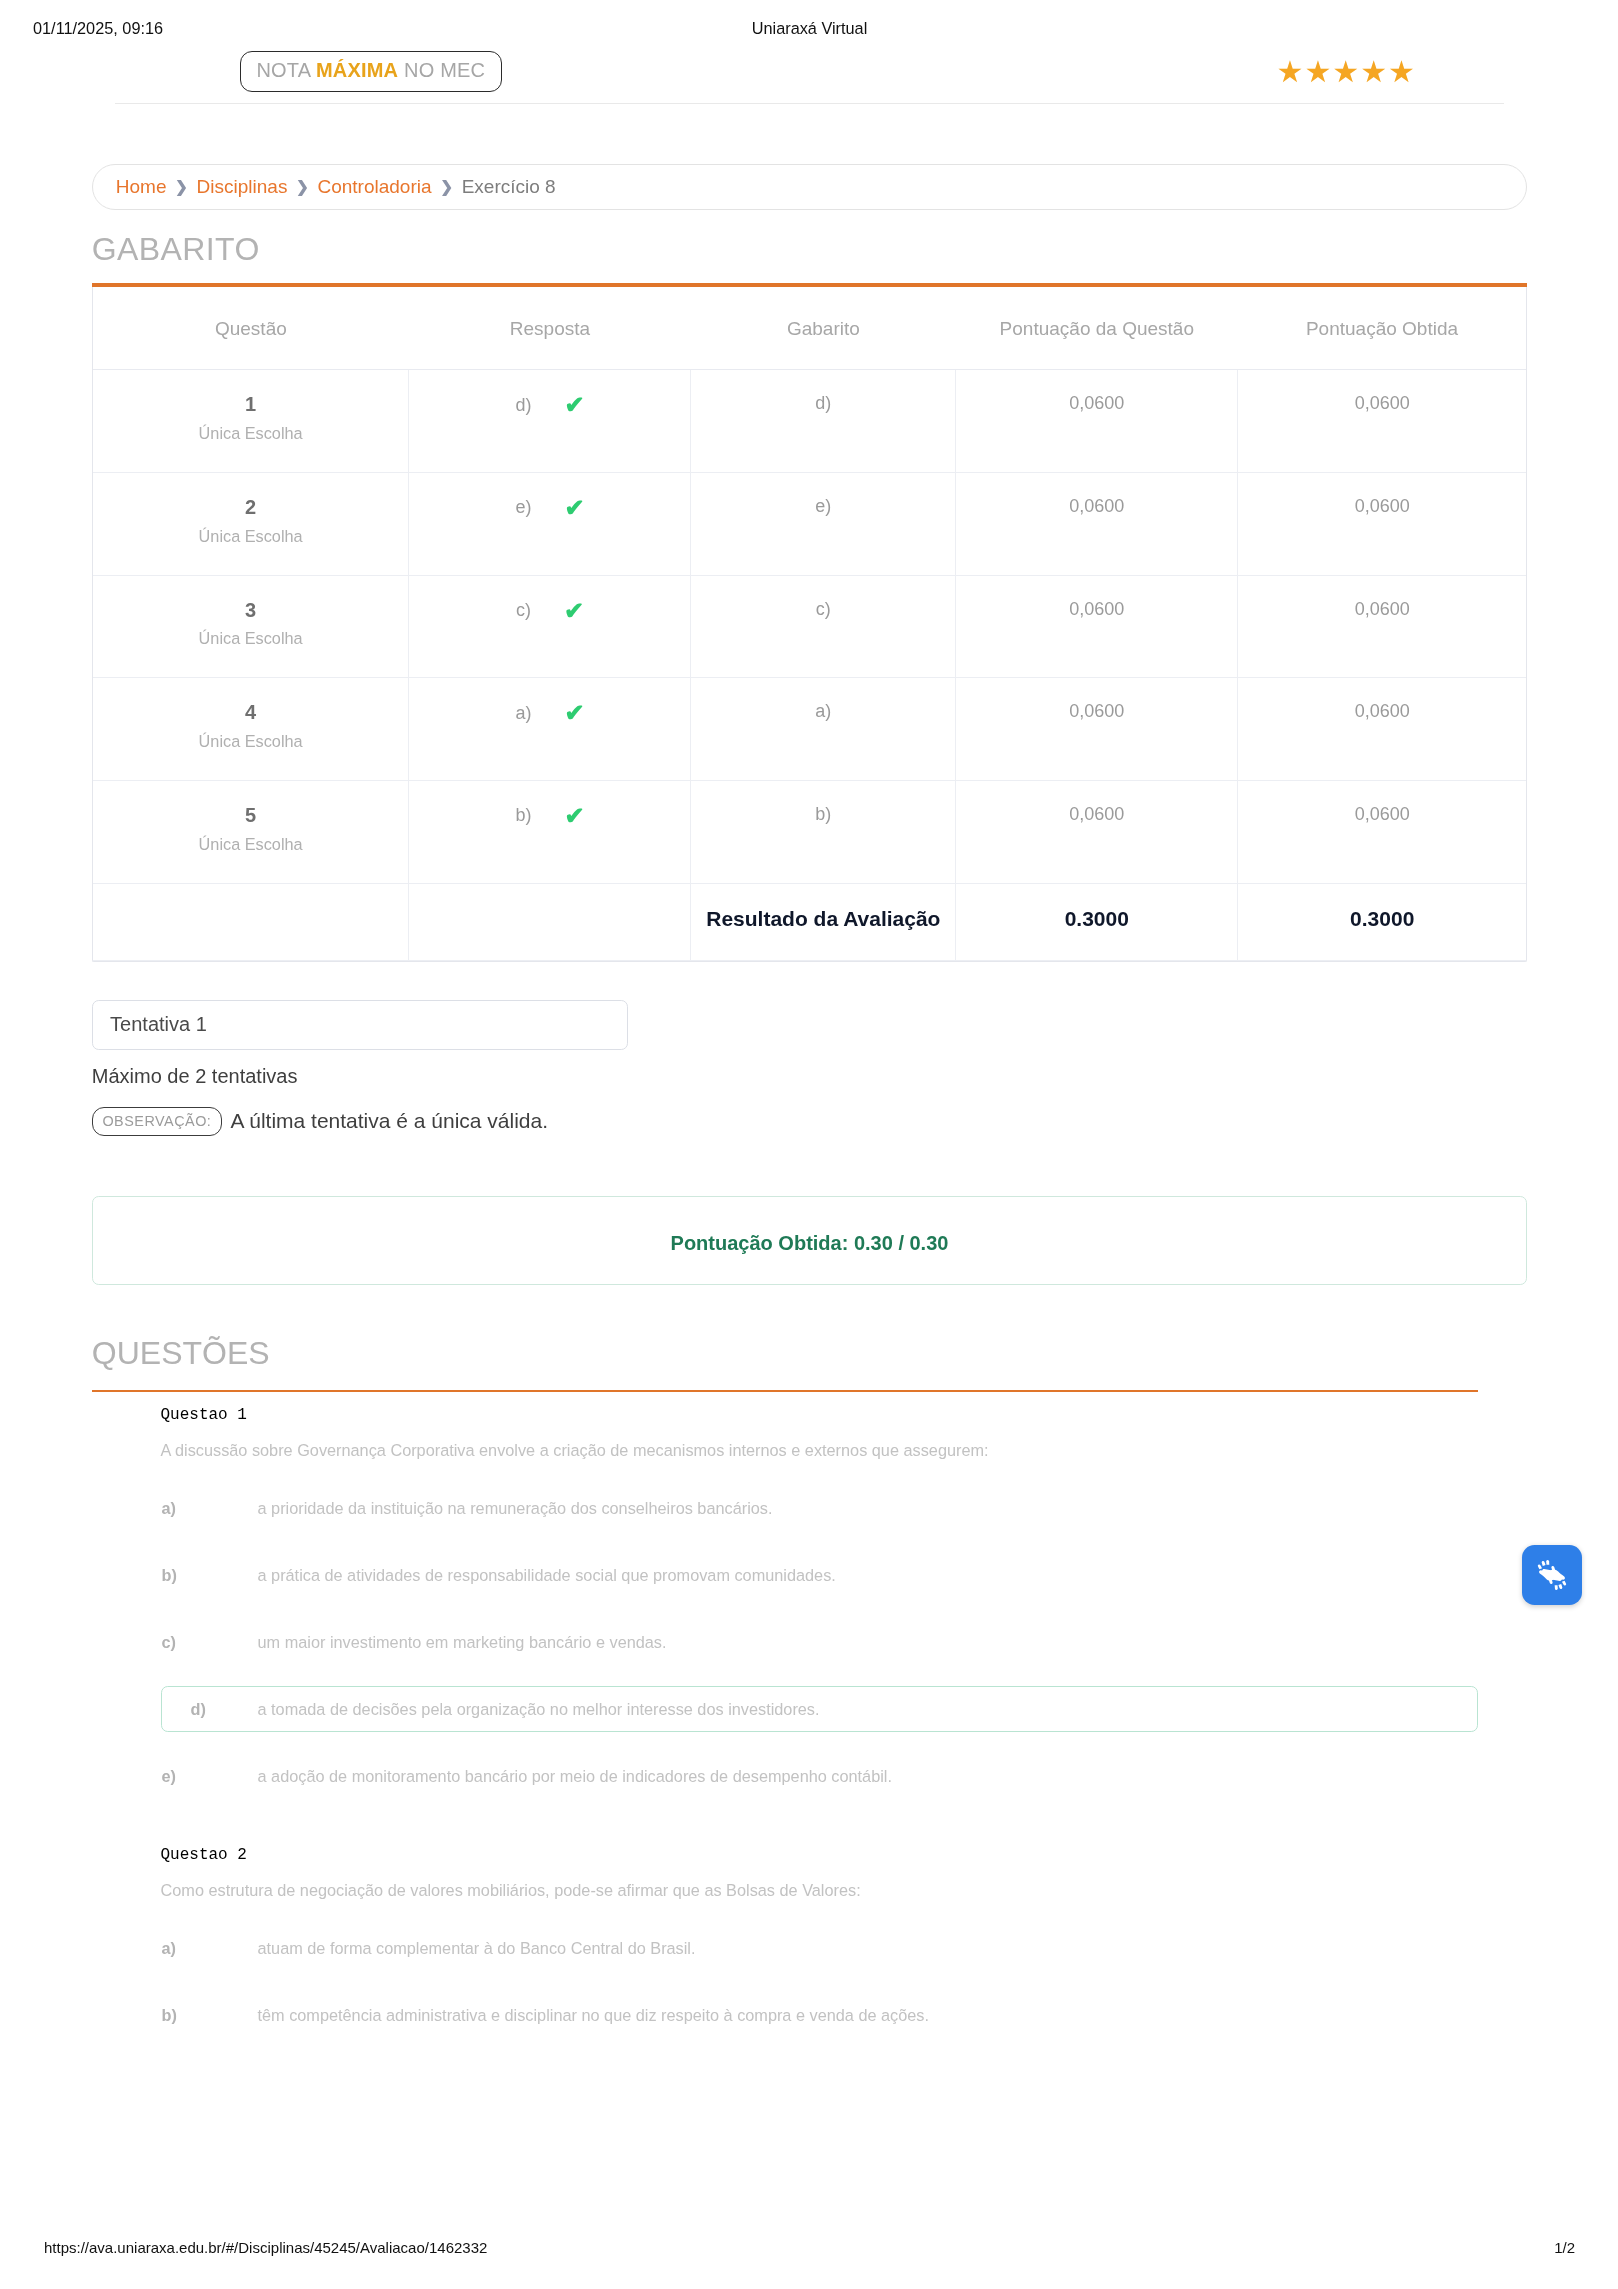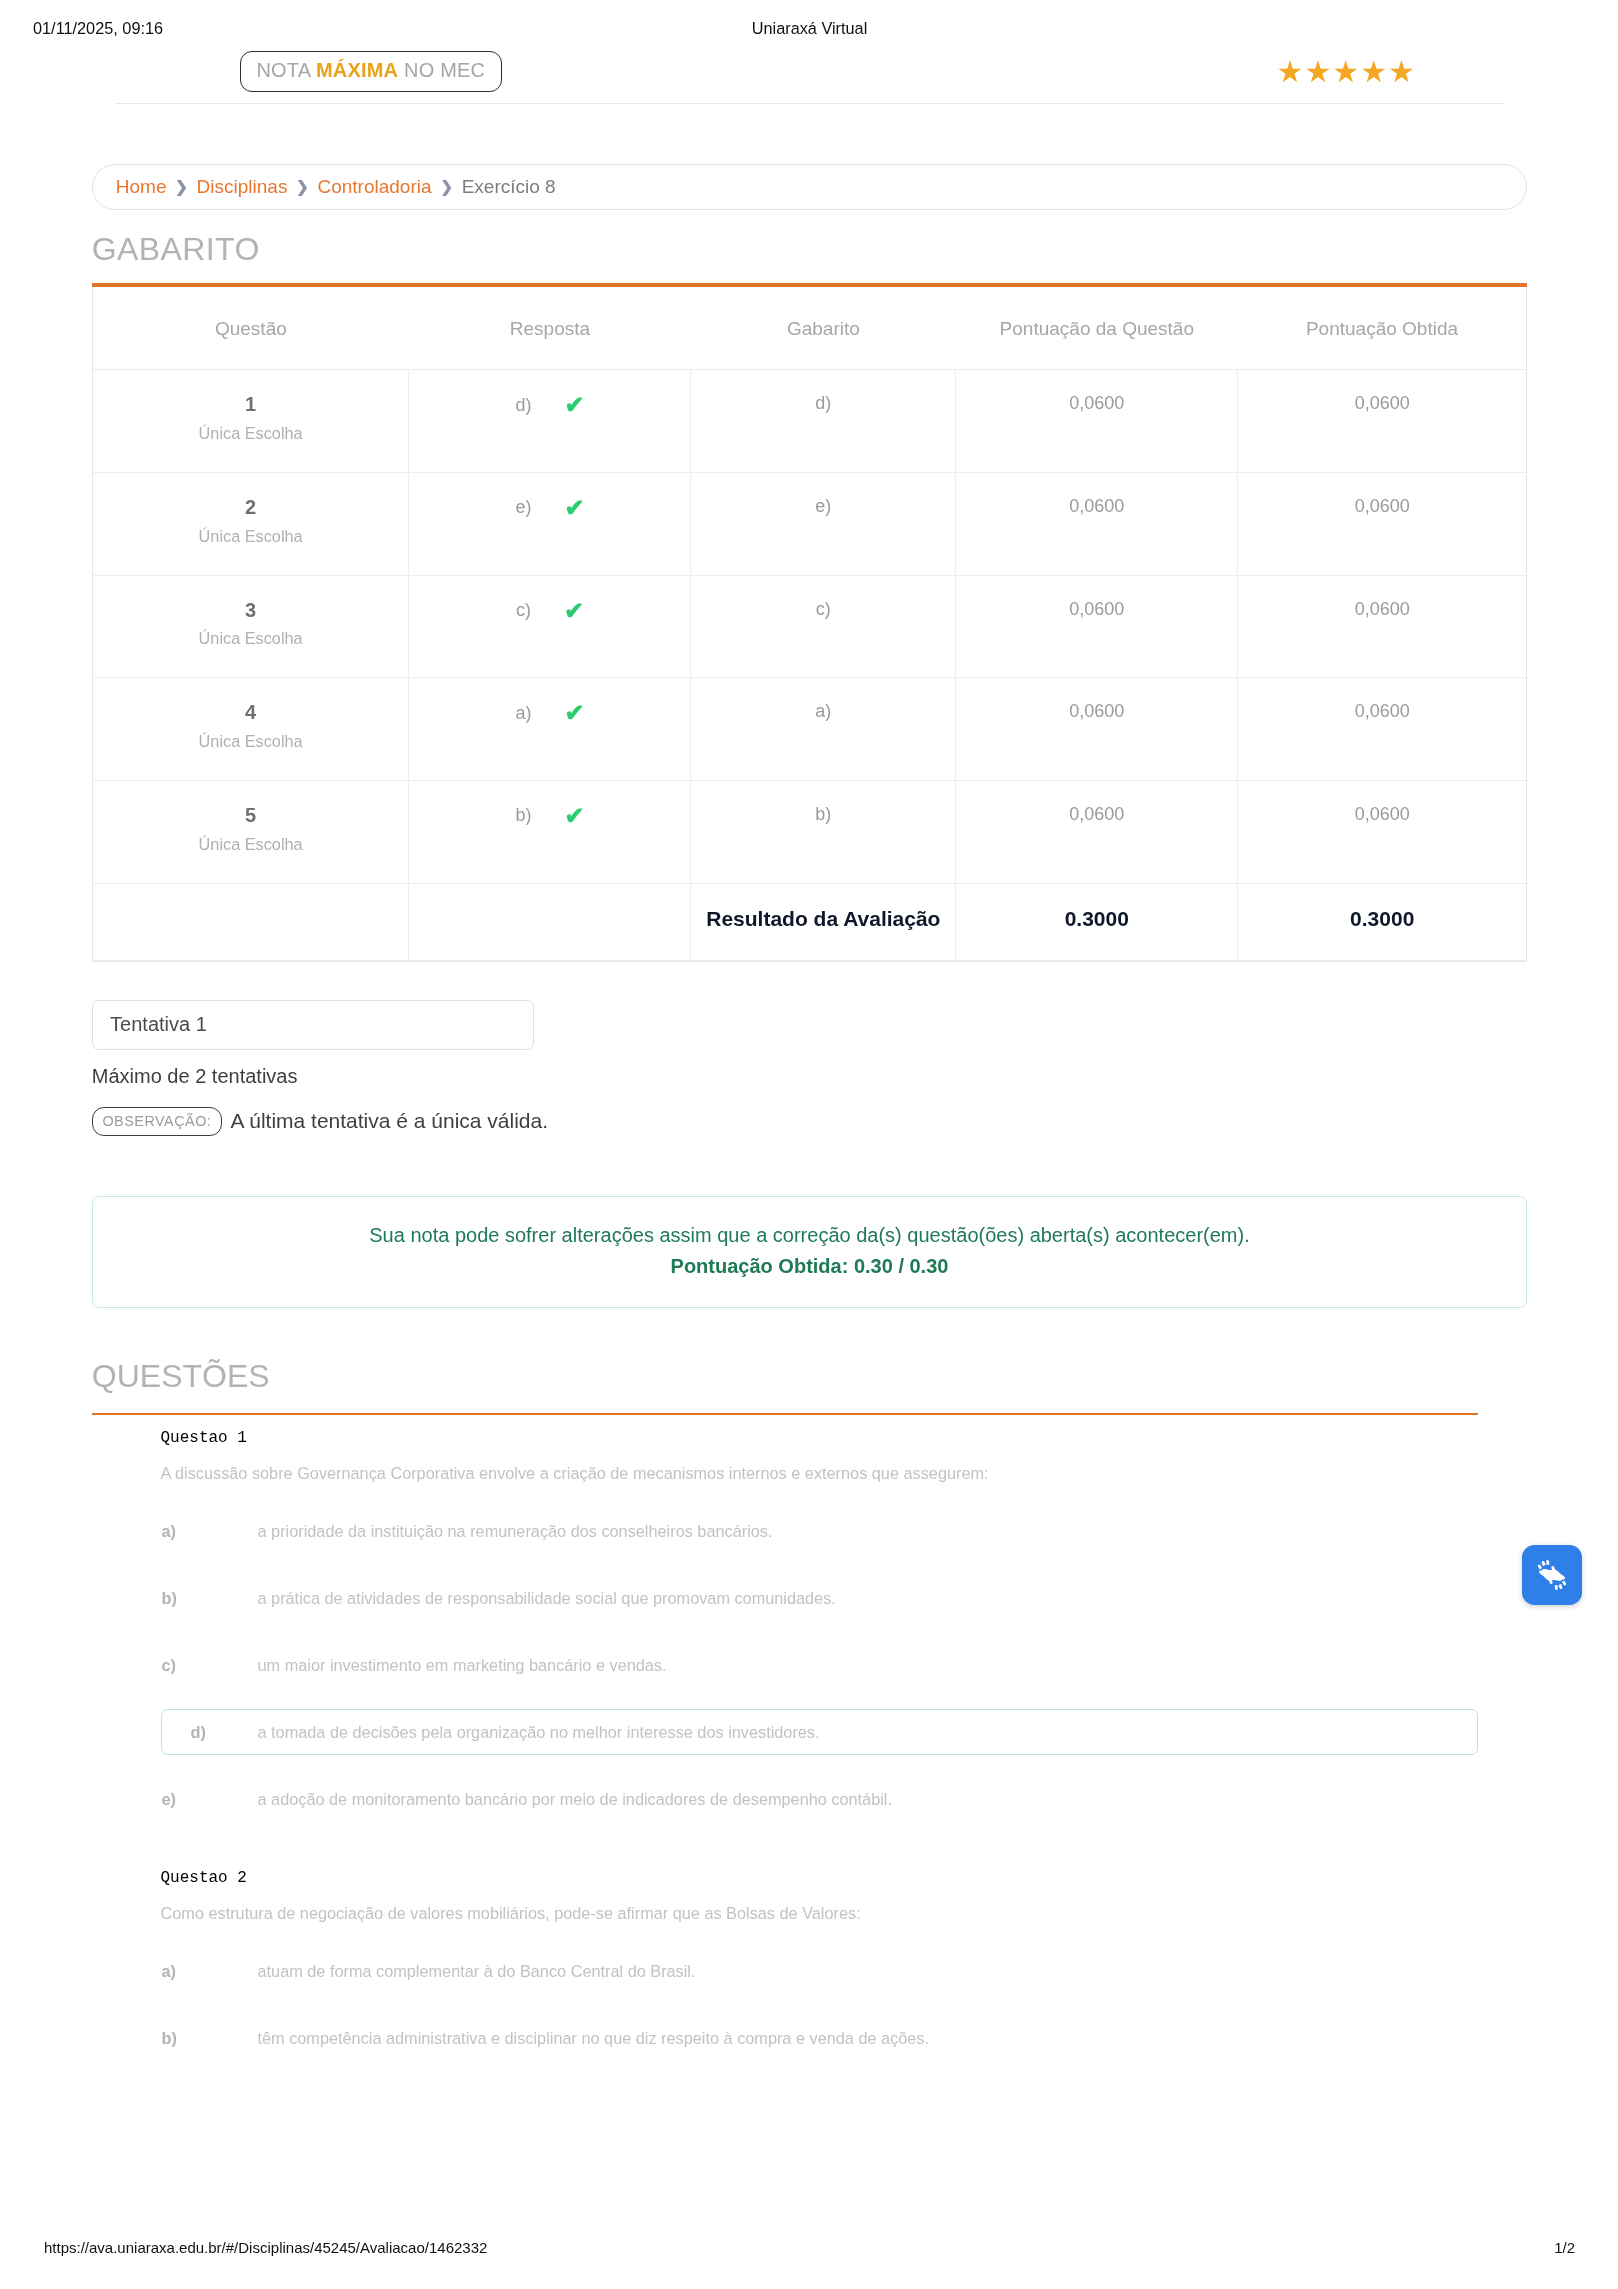--- a/index.html
+++ b/index.html
@@ -141,21 +141,21 @@
     border-right: none;
     padding: 21px 5.8px 23px 5.8px;
     font-size: 21px;
     color: #0f172a;
     font-weight: bold;
   }
   .total-row { border-top: 1.9px solid #e8eaf0; }
 
   
   .attempt-select {
-    width: 442px;
+    width: 536px;
     height: 50px;
     border: 1px solid #dcdfe6;
     border-radius: 6.7px;
     display: flex;
     align-items: center;
     padding: 0 17.3px;
     font-size: 20px;
     color: #4a4a4a;
     margin: 38px 0 0 17.3px;
     background: #fff;
@@ -416,21 +416,20 @@
   <div class="attempt-select">
     <span>Tentativa 1</span>
   </div>
   <div class="max-attempts">Máximo de 2 tentativas</div>
   <div class="obs-line">
     <span class="obs-tag">OBSERVAÇÃO:</span>
     <span class="obs-text">A última tentativa é a única válida.</span>
   </div>
 
   <div class="alert-green">
-    <div class="l1">Sua nota pode sofrer alterações assim que a correção da(s) questão(ões) aberta(s) acontecer(em).</div>
     <div class="l2">Pontuação Obtida: 0.30 / 0.30</div>
   </div>
 
   <h1 class="questoes-title">QUESTÕES</h1>
   <div class="rule-orange2"></div>
 
   <div>
     <div class="q-heading">Questao 1</div>
     <div class="q-stem">A discussão sobre Governança Corporativa envolve a criação de mecanismos internos e externos que assegurem:</div>
     <div class="alt-list">

